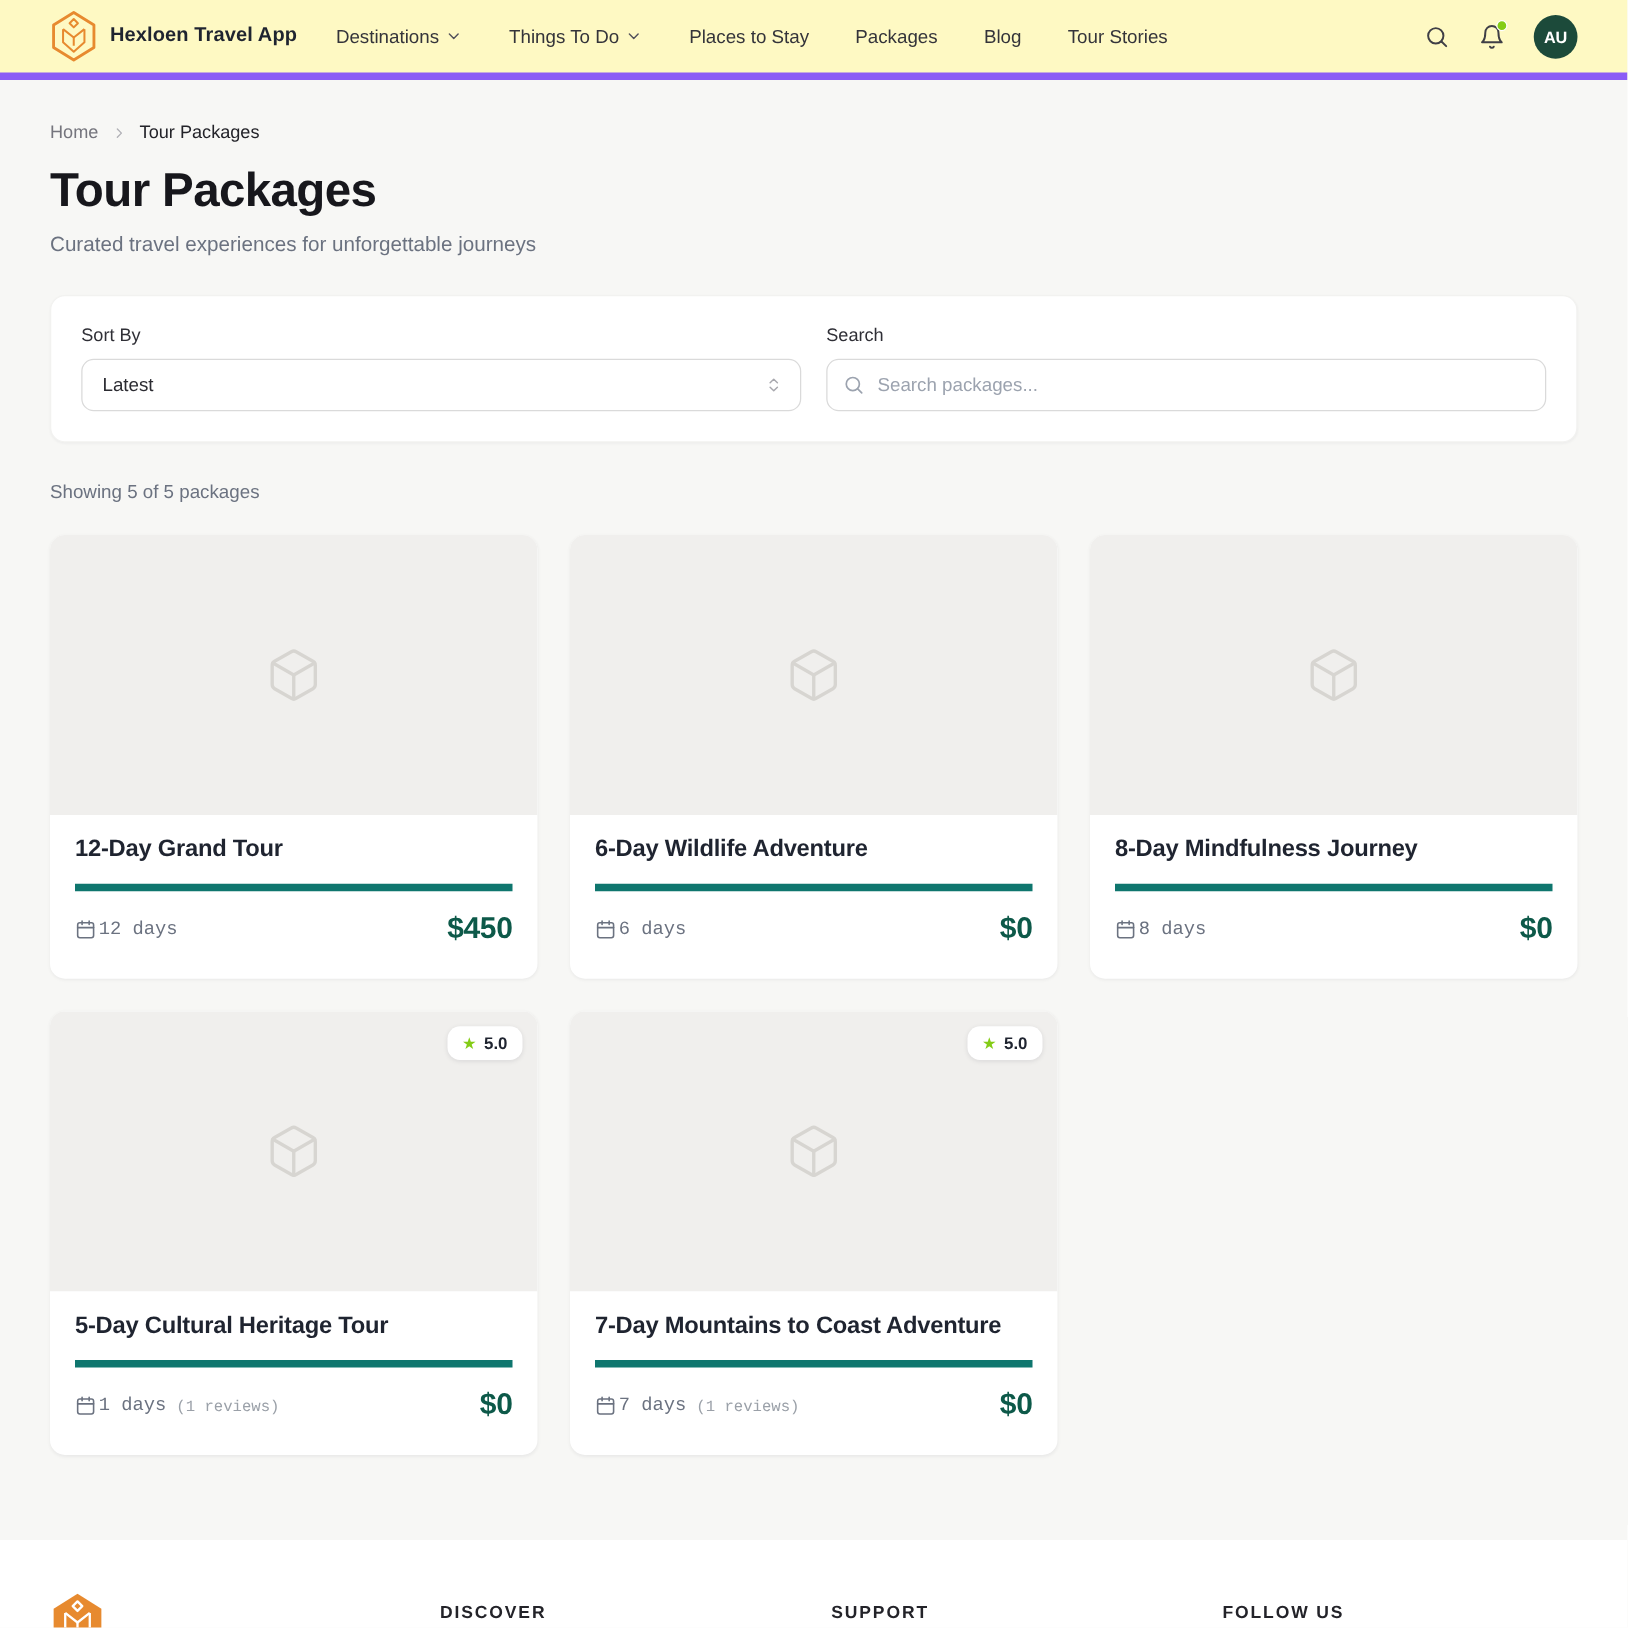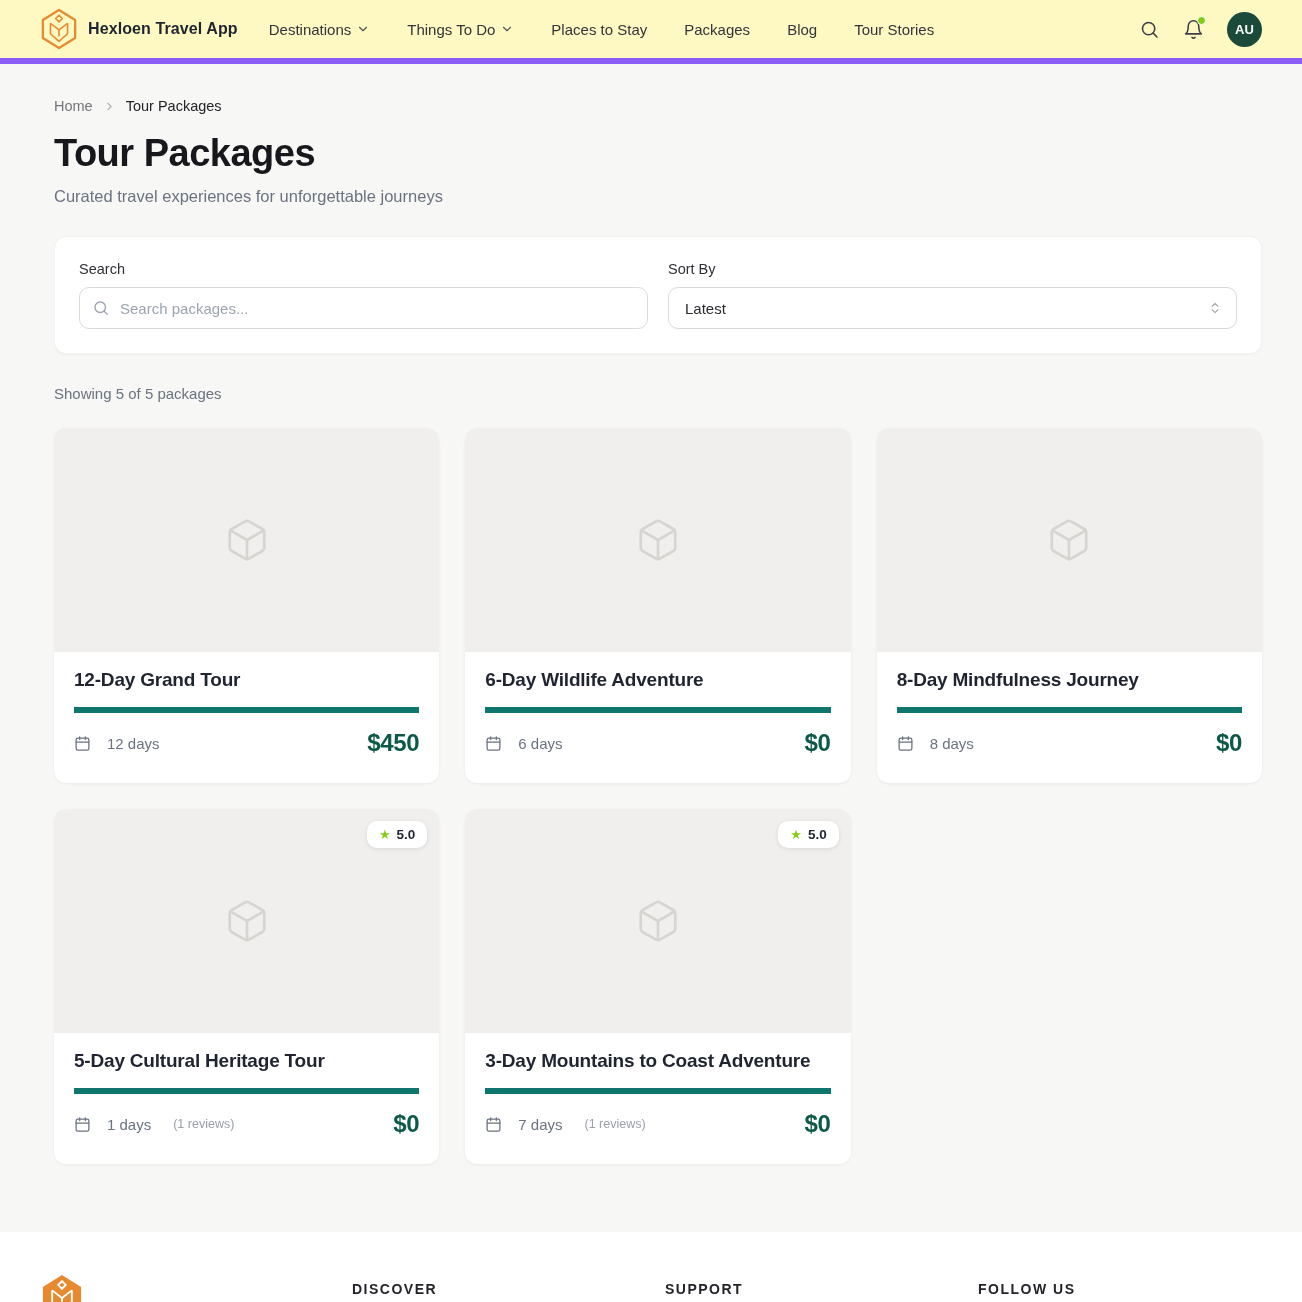--- a/index.html
+++ b/index.html
@@ -20,21 +20,21 @@
   .nav-link { display:flex; align-items:center; gap:5px; font-size:15px; color:#34343a; cursor:pointer; text-decoration:none; }
   .actions { margin-left:auto; display:flex; align-items:center; gap:23px; }
   .icon-btn { background:none; border:none; cursor:pointer; display:flex; align-items:center; position:relative; padding:0; }
   .noti-dot { position:absolute; top:-3px; right:-2px; width:9px; height:9px; border-radius:50%; background:#84cc16; border:1.5px solid #fff; }
   .avatar {
     width:35px; height:35px; border-radius:50%; background:#1c4a3a; color:#ffffff;
     font-size:13px; font-weight:700; display:flex; align-items:center; justify-content:center; cursor:pointer;
   }
   
   .container { margin:0 40px; }
-  .main { padding-bottom:68px;padding-left:14px; }
+  .main { padding-bottom:68px; }
   
   .breadcrumb { display:flex; align-items:center; gap:10px; padding-top:34px; font-size:14.5px; }
   .crumb-home { color:#75757d; cursor:pointer; text-decoration:none; }
   .crumb-current { color:#232329; font-weight:500; }
   
   .page-title { margin-top:18px; font-size:38px; font-weight:700; color:#17171c; letter-spacing:-.5px; }
   .page-subtitle { margin-top:12px; font-size:16.5px; color:#6b7280; }
   
   .filter-card {
     margin-top:30px; background:#ffffff; border-radius:12px; padding:24px;
@@ -60,21 +60,21 @@
   
   .cards { margin-top:26px; display:grid; grid-template-columns:repeat(3,1fr); gap:26px; }
   .card {
     background:#ffffff; border-radius:12px; overflow:hidden; position:relative;
     box-shadow:0 1px 3px rgba(16,24,40,.06); cursor:pointer;
   }
   .card-img { height:224px; background:#f0efed; display:flex; align-items:center; justify-content:center; }
   .card-body { padding:17px 20px 26px; }
   .card-title { font-size:19px; font-weight:700; color:#1f2430; padding-bottom:16px; border-bottom:6px solid #0f766e; letter-spacing:-.2px; }
   .card-foot { margin-top:16px; display:flex; align-items:center; justify-content:space-between; }
-  .meta { display:flex; align-items:center; gap:16px; }
+  .meta { display:flex; align-items:flex-end; gap:2px;font-family:Liberation Mono, monospace; }
   .duration { font-size:15px; color:#6b7280; }
   .reviews { font-size:12.5px; color:#9aa0a8; margin-left:6px; }
   .price { font-size:24px; font-weight:700; color:#0d5949; letter-spacing:-.3px; }
   .rating-badge {
     position:absolute; top:12px; right:12px; background:#ffffff; border-radius:10px;
     padding:6px 12px; display:flex; align-items:center; gap:6px;
     box-shadow:0 1px 4px rgba(16,24,40,.10);
   }
   .rating-badge .star { color:#84cc16; font-size:13px; line-height:1; }
   .rating-badge .rating-val { font-size:13.5px; font-weight:700; color:#1f2430; }
@@ -155,41 +155,41 @@
           <path d="m9 6 6 6-6 6"></path>
         </svg>
       <span class="crumb-current">Tour Packages</span>
     </nav>
 
     <h1 class="page-title">Tour Packages</h1>
     <p class="page-subtitle">Curated travel experiences for unforgettable journeys</p>
 
     <section class="filter-card">
       <div class="field">
+        <label class="field-label">Sort By</label>
+        <div class="select-box">
+          <span>Latest</span>
+          <svg viewBox="0 0 24 24" width="14" height="14" fill="none" stroke="#a8a8ae" stroke-width="2" stroke-linecap="round" stroke-linejoin="round">
+              <path d="m7 15 5 5 5-5"></path>
+              <path d="m7 9 5-5 5 5"></path>
+            </svg>
+        </div>
+      </div>
+      <div class="field">
         <label class="field-label">Search</label>
         <div class="input-wrap">
           <span class="in-icon">
             <svg viewBox="0 0 24 24" width="18" height="18" fill="none" stroke="#9ca3af" stroke-width="1.8" stroke-linecap="round">
                 <circle cx="11" cy="11" r="7"></circle>
                 <path d="m20.5 20.5-4.3-4.3"></path>
               </svg>
           </span>
           <input class="text-input" type="text" placeholder="Search packages..." style="">
         </div>
       </div>
-      <div class="field">
-        <label class="field-label">Sort By</label>
-        <div class="select-box">
-          <span>Latest</span>
-          <svg viewBox="0 0 24 24" width="14" height="14" fill="none" stroke="#a8a8ae" stroke-width="2" stroke-linecap="round" stroke-linejoin="round">
-              <path d="m7 15 5 5 5-5"></path>
-              <path d="m7 9 5-5 5 5"></path>
-            </svg>
-        </div>
-      </div>
     </section>
 
     <p class="results-summary">Showing 5 of 5 packages</p>
 
     <section class="cards">
 
       <article class="card">
         <div class="card-img">
           <svg viewBox="0 0 24 24" width="46" height="46" fill="none" stroke="#d7d5d1" stroke-width="1.4" stroke-linecap="round" stroke-linejoin="round">
               <path d="M21 8a2 2 0 0 0-1-1.73l-7-4a2 2 0 0 0-2 0l-7 4A2 2 0 0 0 3 8v8a2 2 0 0 0 1 1.73l7 4a2 2 0 0 0 2 0l7-4A2 2 0 0 0 21 16Z"></path>
@@ -292,21 +292,21 @@
           <span class="rating-val">5.0</span>
         </div>
         <div class="card-img">
           <svg viewBox="0 0 24 24" width="46" height="46" fill="none" stroke="#d7d5d1" stroke-width="1.4" stroke-linecap="round" stroke-linejoin="round">
               <path d="M21 8a2 2 0 0 0-1-1.73l-7-4a2 2 0 0 0-2 0l-7 4A2 2 0 0 0 3 8v8a2 2 0 0 0 1 1.73l7 4a2 2 0 0 0 2 0l7-4A2 2 0 0 0 21 16Z"></path>
               <path d="m3.3 7 8.7 5 8.7-5"></path>
               <path d="M12 22V12"></path>
             </svg>
         </div>
         <div class="card-body">
-          <h3 class="card-title">3-Day Mountains to Coast Adventure</h3>
+          <h3 class="card-title">7-Day Mountains to Coast Adventure</h3>
           <div class="card-foot">
             <div class="meta">
               <svg viewBox="0 0 24 24" width="17" height="17" fill="none" stroke="#6b7280" stroke-width="1.8" stroke-linecap="round">
                   <rect x="3" y="4.5" width="18" height="17" rx="2.5"></rect>
                   <path d="M8 2.5v4M16 2.5v4M3 10h18"></path>
                 </svg>
               <span class="duration">7 days</span>
               <span class="reviews">(1 reviews)</span>
             </div>
             <span class="price">$0</span>

